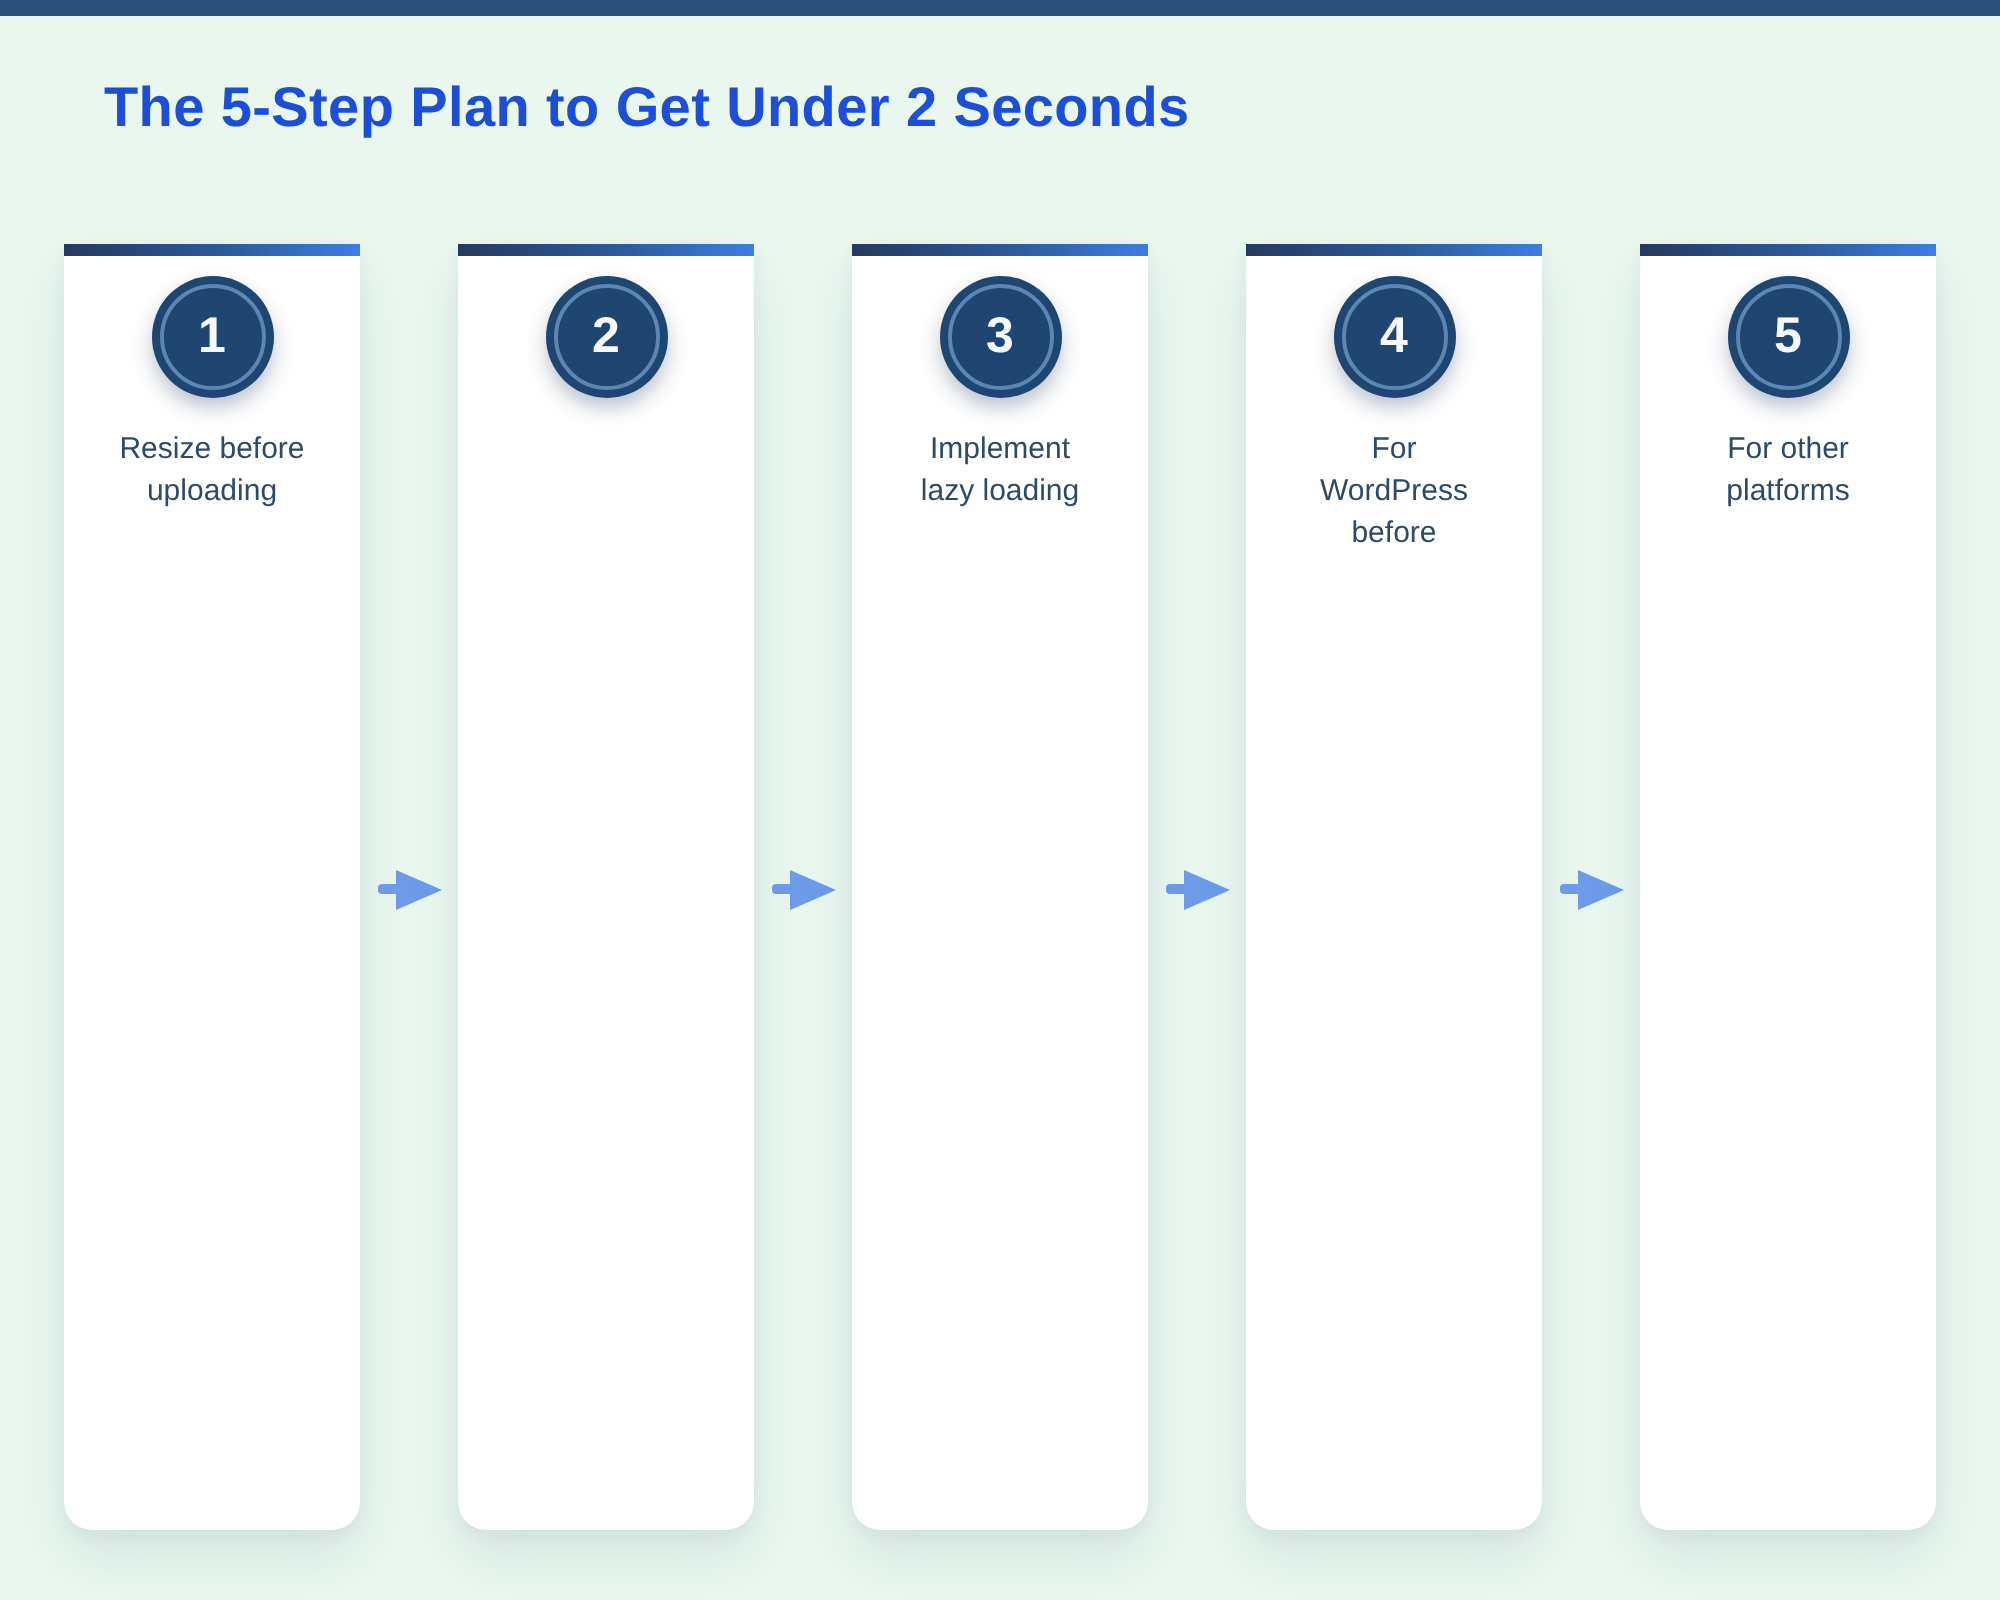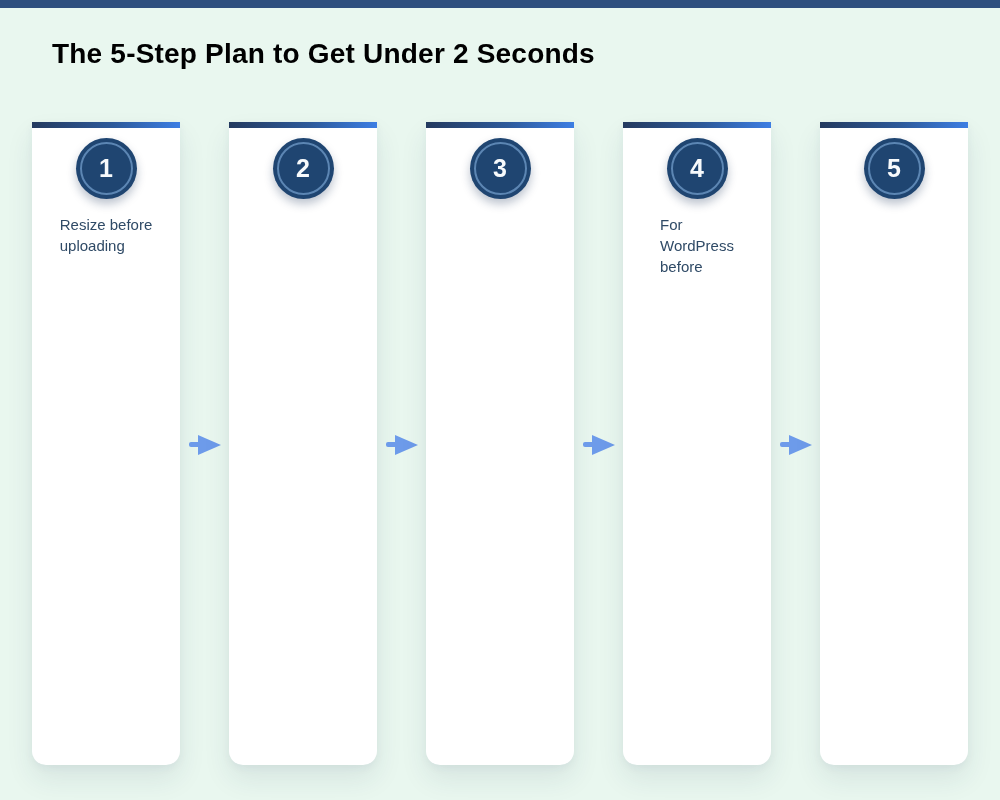--- a/index.html
+++ b/index.html
@@ -12,21 +12,21 @@
   }
   .top-strip {
     width: 100%;
     height: 8px;
     background: #2e4f7e;
   }
   .page-title {
     margin: 30px 0 0 52px;
     font-size: 28px;
     font-weight: 700;
-    color: #000000;
+    color: #1d4ed8;
     letter-spacing: 0.2px;
   }
   .flow-row {
     position: absolute;
     top: 122px;
     left: 32px;
     right: 32px;
     height: 643px;
     display: flex;
     justify-content: space-between;
@@ -71,21 +71,21 @@
     color: #f7fafc;
     font-size: 25px;
     font-weight: 700;
   }
   .step-label {
     margin-top: 15px;
     padding: 0 10px;
     font-size: 15px;
     line-height: 21px;
     color: #2f4a66;
-    text-align: left;
+    text-align: center;
     white-space: pre-line;
   }
   .flow-arrow {
     align-self: center;
     display: flex;
     align-items: center;
     margin-top: 2px;
   }
   .flow-arrow .arrow-tail {
     width: 14px;
@@ -135,20 +135,22 @@
   <div class="flow-arrow">
     <span class="arrow-tail"></span>
     <span class="arrow-head"></span>
   </div>
 
   <div class="step-card">
     <div class="card-top-bar"></div>
     <div class="step-badge">
       <span class="step-number">3</span>
     </div>
+    <div class="step-label">Implement
+lazy loading</div>
   </div>
 
   <div class="flow-arrow">
     <span class="arrow-tail"></span>
     <span class="arrow-head"></span>
   </div>
 
   <div class="step-card">
     <div class="card-top-bar"></div>
     <div class="step-badge">
@@ -162,15 +164,17 @@
   <div class="flow-arrow">
     <span class="arrow-tail"></span>
     <span class="arrow-head"></span>
   </div>
 
   <div class="step-card">
     <div class="card-top-bar"></div>
     <div class="step-badge">
       <span class="step-number">5</span>
     </div>
+    <div class="step-label">For other
+platforms</div>
   </div>
 
 </div>
 
 </body></html>

